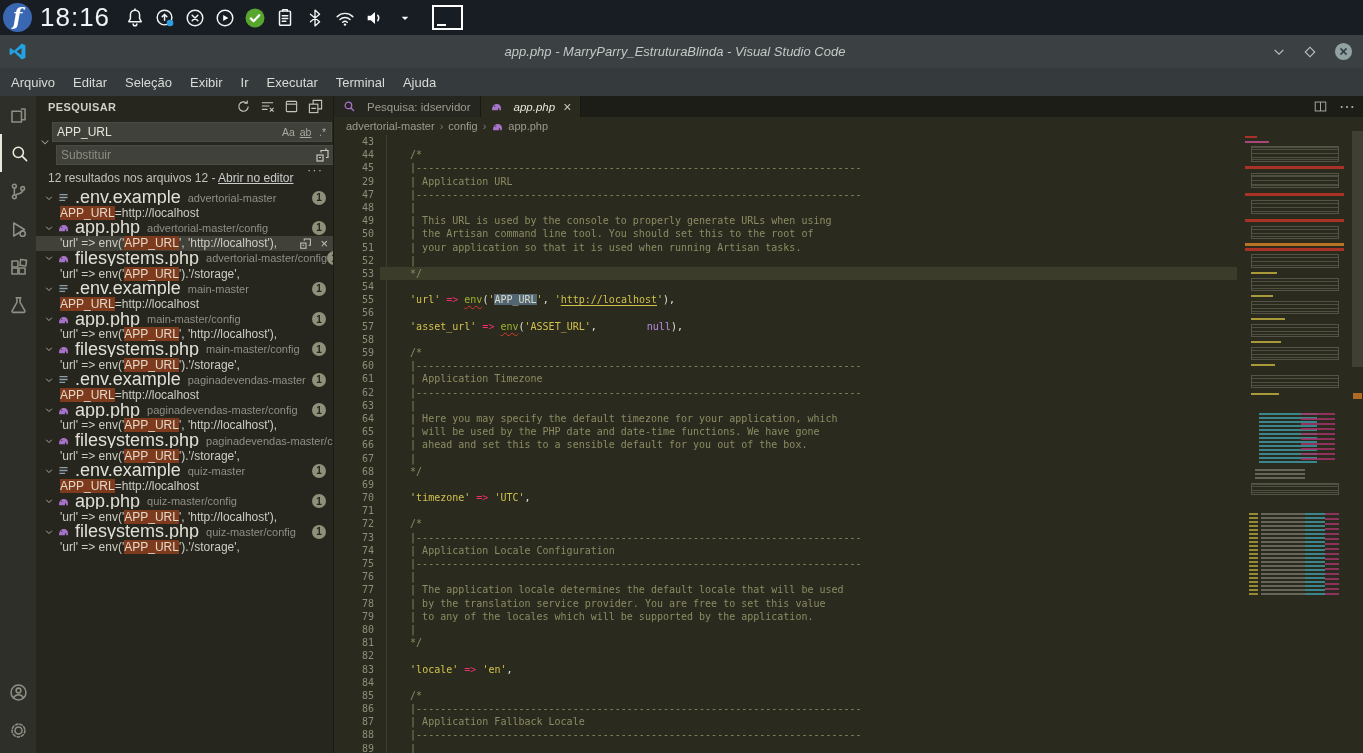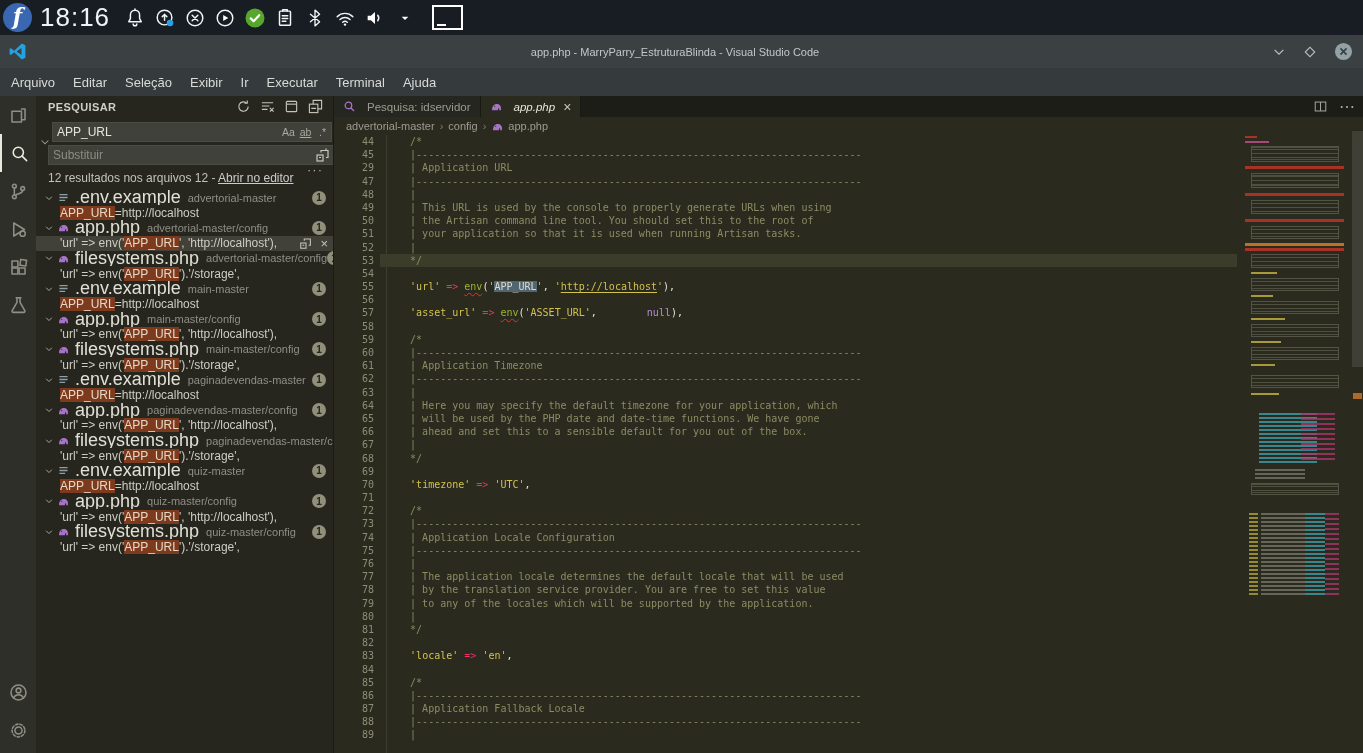--- a/index.html
+++ b/index.html
@@ -16,21 +16,21 @@
   #clock{color:#eef3f5;font-size:26px;margin:0 12px 0 8px;letter-spacing:1px;}
   .tray{display:flex;align-items:center;gap:4px;}
   .tray .ticon{width:26px;height:26px;display:flex;align-items:center;justify-content:center;}
   .tray svg{stroke:#f2f5f5;fill:none;stroke-width:1.6;stroke-linecap:round;stroke-linejoin:round;}
   #winbox{width:27px;height:21px;border:2px solid #fff;margin-left:14px;position:relative;}
   #winbox::after{content:"";position:absolute;left:3px;bottom:2px;width:9px;height:2px;background:#fff;}
   
   #titlebar{position:absolute;left:0;top:35px;width:1363px;height:33px;background:#3b4043;
             display:flex;align-items:center;}
   #vscode-logo{margin-left:8px;}
-  #wintitle{position:absolute;left:0;right:13px;text-align:center;color:#c2c8c6;font-size:11px;pointer-events:none;}
+  #wintitle{position:absolute;left:0;right:13px;text-align:center;color:#c2c8c6;font-size:13px;pointer-events:none;font-style:italic;}
   #wincontrols{position:absolute;right:10px;top:0;height:33px;display:flex;align-items:center;gap:17px;}
   
   #menubar{position:absolute;left:0;top:68px;width:1363px;height:28px;background:#353a3d;
            display:flex;align-items:center;padding-left:2px;box-sizing:border-box;}
   .menu-item{color:#d8dbd6;font-size:13px;padding:4px 9px;cursor:default;}
   
   #activitybar{position:absolute;left:0;top:96px;width:36px;height:657px;background:#2f2f29;}
   .act-item{width:36px;height:38px;display:flex;align-items:center;justify-content:center;
             box-sizing:border-box;}
   .act-item svg{stroke:#8f8f85;fill:none;stroke-width:1.3;stroke-linecap:round;stroke-linejoin:round;}
@@ -40,21 +40,21 @@
   
   #sidebar{position:absolute;left:36px;top:96px;width:298px;height:657px;background:#26261f;
            border-right:1px solid #1b1b15;box-sizing:border-box;overflow:hidden;}
   #sb-title{position:absolute;left:12px;top:5px;font-size:11px;letter-spacing:.4px;color:#cfcfc5;font-weight:bold;}
   #sb-actions{position:absolute;right:10px;top:3px;display:flex;gap:9px;}
   #sb-actions .sbi svg{stroke:#c5c5bb;fill:none;stroke-width:1.2;}
   #sb-toggle{position:absolute;left:3px;top:40px;color:#9a9a90;}
   .inputbox{position:absolute;background:#40413a;border:1px solid #4a4b43;display:flex;
             align-items:center;box-sizing:border-box;}
   #searchbox{left:16px;top:26px;width:280px;height:20px;}
-  #replacebox{left:12px;top:49px;width:308px;height:20px;}
+  #replacebox{left:20px;top:49px;width:308px;height:20px;}
   .inputbox input{flex:1;background:transparent;border:none;outline:none;color:#e4e4da;
             font-size:12px;padding:0 4px;font-family:"Liberation Sans",sans-serif;min-width:0;}
   .inputbox input::placeholder{color:#8d8d83;}
   .opt{font-size:10.5px;color:#a9a99f;width:17px;text-align:center;flex:none;cursor:default;}
   .opt.uline{text-decoration:underline;}
   #replace-all-btn{position:absolute;left:279px;top:51px;color:#9f9f95;}
   #replace-all-btn svg,.row-act svg{stroke:#c6c6bc;fill:none;stroke-width:1.2;}
   #sb-more{position:absolute;right:10px;top:66px;color:#b5b5ab;font-size:13px;letter-spacing:1px;}
   #sb-summary{position:absolute;left:12px;top:75px;font-size:12px;color:#c2c2ba;}
   #sb-summary a{color:#cccccc;text-decoration:underline;cursor:pointer;}
@@ -617,20 +617,24 @@
         <svg width="13" height="13" viewBox="0 0 16 16">
           <path fill="#a673c8" d="M2.5 12.5c0-4.5 2.2-7.5 6-7.5 3.2 0 5 2.2 5 5.2v2.3h-2.2v-1.6c0-1-1.5-1-1.5 0v1.6z"></path>
           <circle cx="5.8" cy="7.8" r=".7" fill="#2a2a1f"></circle>
         </svg>
       </span>
       <span>app.php</span>
     </div>
   <div id="guide"></div>
   <div id="code">
       <div class="crow">
+        <div class="ln">43</div>
+        <div class="lc"></div>
+      </div>
+      <div class="crow">
         <div class="ln">44</div>
         <div class="lc"><span class="tk-c">    /*</span></div>
       </div>
       <div class="crow">
         <div class="ln">45</div>
         <div class="lc"><span class="tk-c">    |--------------------------------------------------------------------------</span></div>
       </div>
       <div class="crow">
         <div class="ln">29</div>
         <div class="lc"><span class="tk-c">    | Application URL</span></div>

